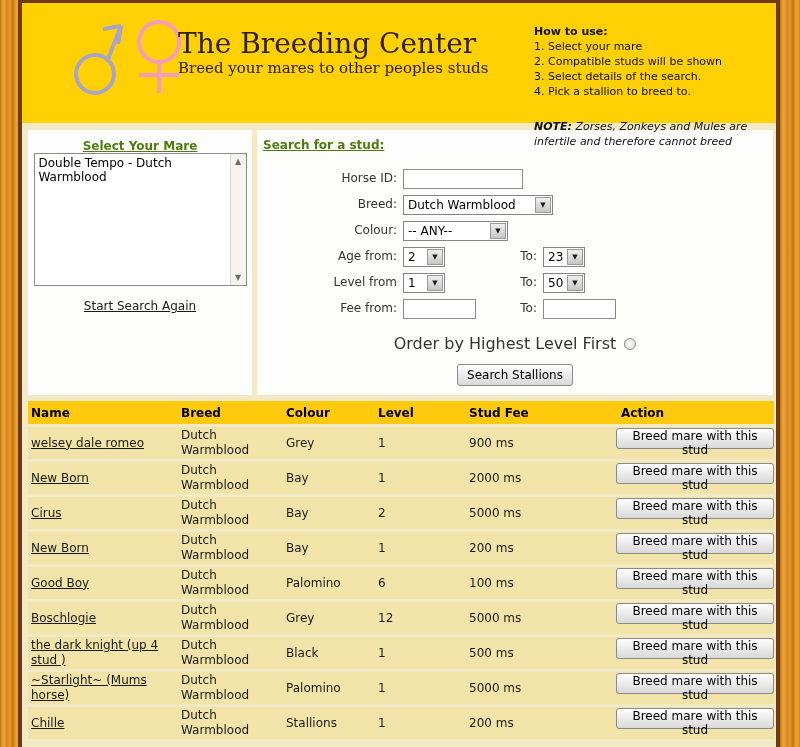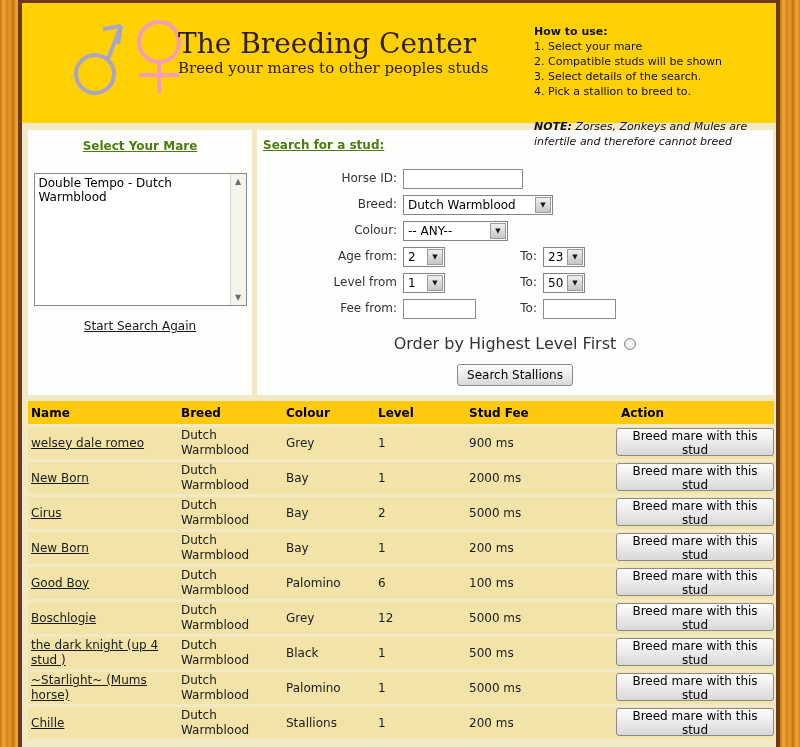--- a/index.html
+++ b/index.html
@@ -25,21 +25,21 @@
   .instructions { position:absolute; left:512px; top:21px; width:248px; font-size:11px; line-height:15px; color:#111; }
   .instructions .head { font-weight:bold; }
   .instructions .note { margin-top:20px; font-style:italic; }
   .instructions .note b { font-weight:bold; }
   
   .panels { margin:7px 3px 0 6px; height:265px; display:flex; gap:5px; }
   .panel { background:#fdfdfc; }
   .mare-panel { width:224px; text-align:center; padding-top:9px; }
   .panel-heading { font-size:12px; font-weight:bold; color:#4d7c0f;text-decoration:underline; }
   .listbox {
-    margin:20px auto 0 auto; width:213px; height:133px;
+    margin:0 auto 0 auto; width:213px; height:133px;
     border:1px solid #8a8a8a; background:#fff; position:relative; text-align:left;
   }
   .listbox .item { font-size:12px; color:#000; padding:2px 20px 2px 4px; cursor:default; }
   .lb-scroll {
     position:absolute; top:0; right:0; bottom:0; width:16px;
     background:#f4f3ee; border-left:1px solid #d8d6cd;
     display:flex; flex-direction:column; justify-content:space-between; align-items:center;
   }
   .lb-scroll .arr { font-size:8px; color:#6d6d6d; padding:3px 0; }
   .restart { display:inline-block; margin-top:13px; font-size:12px; color:#1a1a1a; }
@@ -81,21 +81,21 @@
   
   .results { margin:6px 2px 0 6px; }
   .grid-cols { display:grid; grid-template-columns:150px 105px 92px 91px 152px 1fr; align-items:center; }
   .thead { height:23px; background:#ffc90e; font-size:12px; font-weight:bold; color:#000; }
   .thead > div { padding-left:3px; }
   .trow { height:32px; margin-top:3px; background:#f2e4a8; font-size:12px; color:#1a1a1a; line-height:15px; }
   .trow .c { padding-left:3px; }
   .trow .name a { color:#1a1a1a; text-decoration:underline; }
   .trow .name { padding-right:10px; }
   .breed-inner { width:80px; }
-  .trow .action button { margin-left:-5px; width:158px; height:28px; }
+  .trow .action button { margin-left:-5px; width:158px; height:21px; }
 </style>
 </head>
 <body>
 
 <div class="frame">
 
   <div class="gold-header">
     <svg class="symbols" width="150" height="100" viewBox="0 0 150 100">
       <g stroke="#a9a4c9" stroke-width="4" fill="none">
         <circle cx="33" cy="57" r="19"></circle>

